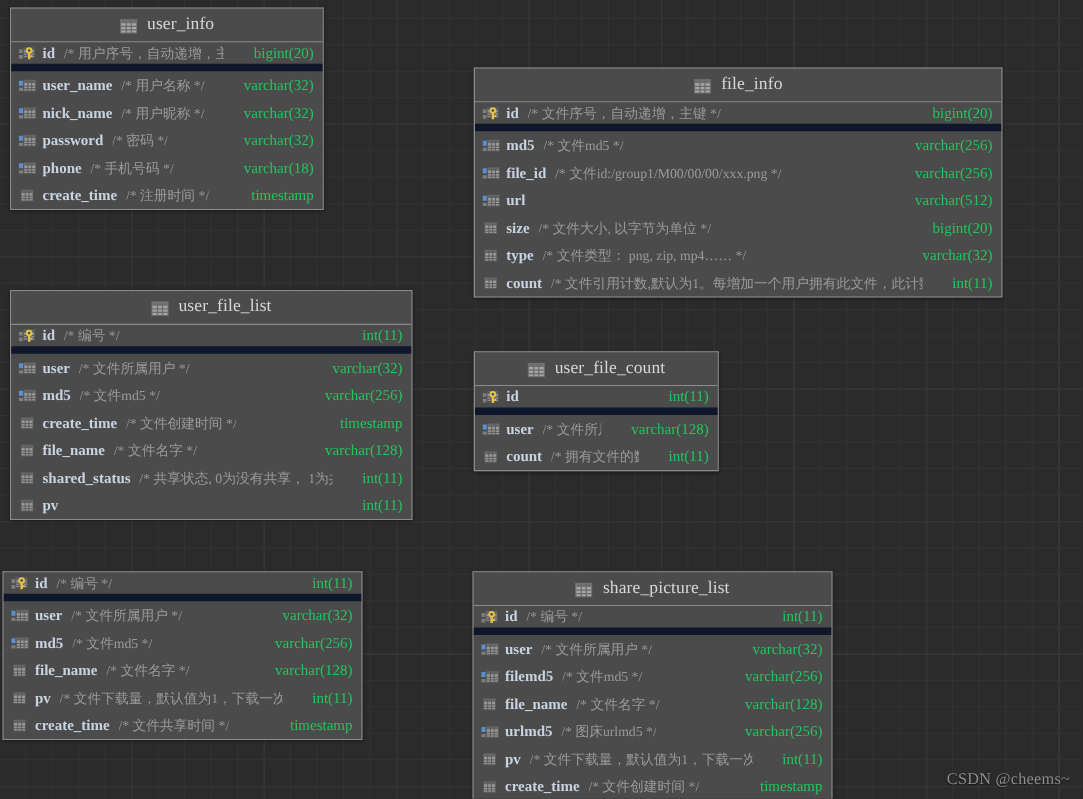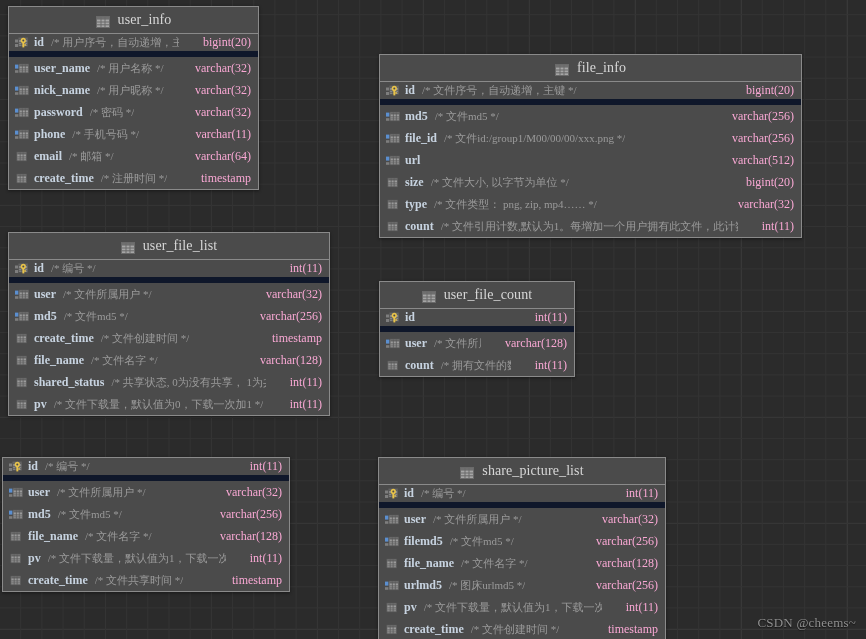--- a/index.html
+++ b/index.html
@@ -75,21 +75,21 @@
     margin-left: 4px;
   }
   .row .col-comment {
     color: #9a9a9a;
     font-size: 11px;
     margin-left: 7px;
     overflow: hidden;
     text-overflow: clip;
   }
   .row .col-type {
-    color: #f9a8d4;
+    color: #22c55e;
     font-size: 12px;
     margin-left: auto;
     padding-left: 24px;
   }
 
   
   .ico {
     position: relative;
     width: 15px;
     height: 13px;
@@ -236,40 +236,21 @@
                     <line x1="4.3" y1="1" x2="4.3" y2="10.5" stroke="#5a5a5a" stroke-width="0.9"></line>
                     <line x1="7.7" y1="1" x2="7.7" y2="10.5" stroke="#5a5a5a" stroke-width="0.9"></line>
                     <line x1="1" y1="6" x2="11" y2="6" stroke="#5a5a5a" stroke-width="0.9"></line>
                     <line x1="1" y1="8.3" x2="11" y2="8.3" stroke="#5a5a5a" stroke-width="0.9"></line>
                   </svg>
                 </g>
               </svg>
             </span>
             <span class="col-name">phone</span>
             <span class="col-comment">/* 手机号码 */</span>
-            <span class="col-type">varchar(11)</span>
-          </div>
-          <div class="row">
-            <span class="ico">
-              <svg width="15" height="13" viewBox="0 0 15 13">
-                <g transform="translate(1.4,1.2)">
-                  <svg width="10.5" height="10.5" viewBox="0 0 12 11">
-                    <rect x="0.5" y="0.5" width="11" height="10" fill="#9a9a9a" stroke="#5a5a5a" stroke-width="1"></rect>
-                    <rect x="1" y="1" width="10" height="2.2" fill="#5a5a5a" opacity="0.85"></rect>
-                    <line x1="4.3" y1="1" x2="4.3" y2="10.5" stroke="#5a5a5a" stroke-width="0.9"></line>
-                    <line x1="7.7" y1="1" x2="7.7" y2="10.5" stroke="#5a5a5a" stroke-width="0.9"></line>
-                    <line x1="1" y1="6" x2="11" y2="6" stroke="#5a5a5a" stroke-width="0.9"></line>
-                    <line x1="1" y1="8.3" x2="11" y2="8.3" stroke="#5a5a5a" stroke-width="0.9"></line>
-                  </svg>
-                </g>
-              </svg>
-            </span>
-            <span class="col-name">email</span>
-            <span class="col-comment">/* 邮箱 */</span>
-            <span class="col-type">varchar(64)</span>
+            <span class="col-type">varchar(18)</span>
           </div>
           <div class="row">
             <span class="ico">
               <svg width="15" height="13" viewBox="0 0 15 13">
                 <g transform="translate(1.4,1.2)">
                   <svg width="10.5" height="10.5" viewBox="0 0 12 11">
                     <rect x="0.5" y="0.5" width="11" height="10" fill="#9a9a9a" stroke="#5a5a5a" stroke-width="1"></rect>
                     <rect x="1" y="1" width="10" height="2.2" fill="#5a5a5a" opacity="0.85"></rect>
                     <line x1="4.3" y1="1" x2="4.3" y2="10.5" stroke="#5a5a5a" stroke-width="0.9"></line>
                     <line x1="7.7" y1="1" x2="7.7" y2="10.5" stroke="#5a5a5a" stroke-width="0.9"></line>
@@ -594,21 +575,20 @@
                     <rect x="1" y="1" width="10" height="2.2" fill="#5a5a5a" opacity="0.85"></rect>
                     <line x1="4.3" y1="1" x2="4.3" y2="10.5" stroke="#5a5a5a" stroke-width="0.9"></line>
                     <line x1="7.7" y1="1" x2="7.7" y2="10.5" stroke="#5a5a5a" stroke-width="0.9"></line>
                     <line x1="1" y1="6" x2="11" y2="6" stroke="#5a5a5a" stroke-width="0.9"></line>
                     <line x1="1" y1="8.3" x2="11" y2="8.3" stroke="#5a5a5a" stroke-width="0.9"></line>
                   </svg>
                 </g>
               </svg>
             </span>
             <span class="col-name">pv</span>
-            <span class="col-comment">/* 文件下载量，默认值为0，下载一次加1 */</span>
             <span class="col-type">int(11)</span>
           </div>
         </div>
       </div>
       <div class="entity" style="left: 379px; top: 249px; width: 196px; margin-top: 32px;">
         <div class="entity-header">
           <span class="ico-head"><svg width="14" height="12" viewBox="0 0 14 12">
               <rect x="0.5" y="0.5" width="13" height="11" fill="#a6a6a6" stroke="#6a6a6a" stroke-width="1"></rect>
               <rect x="1" y="1" width="12" height="2.6" fill="#6f6f6f"></rect>
               <line x1="5" y1="1" x2="5" y2="11.5" stroke="#6a6a6a" stroke-width="1"></line>

